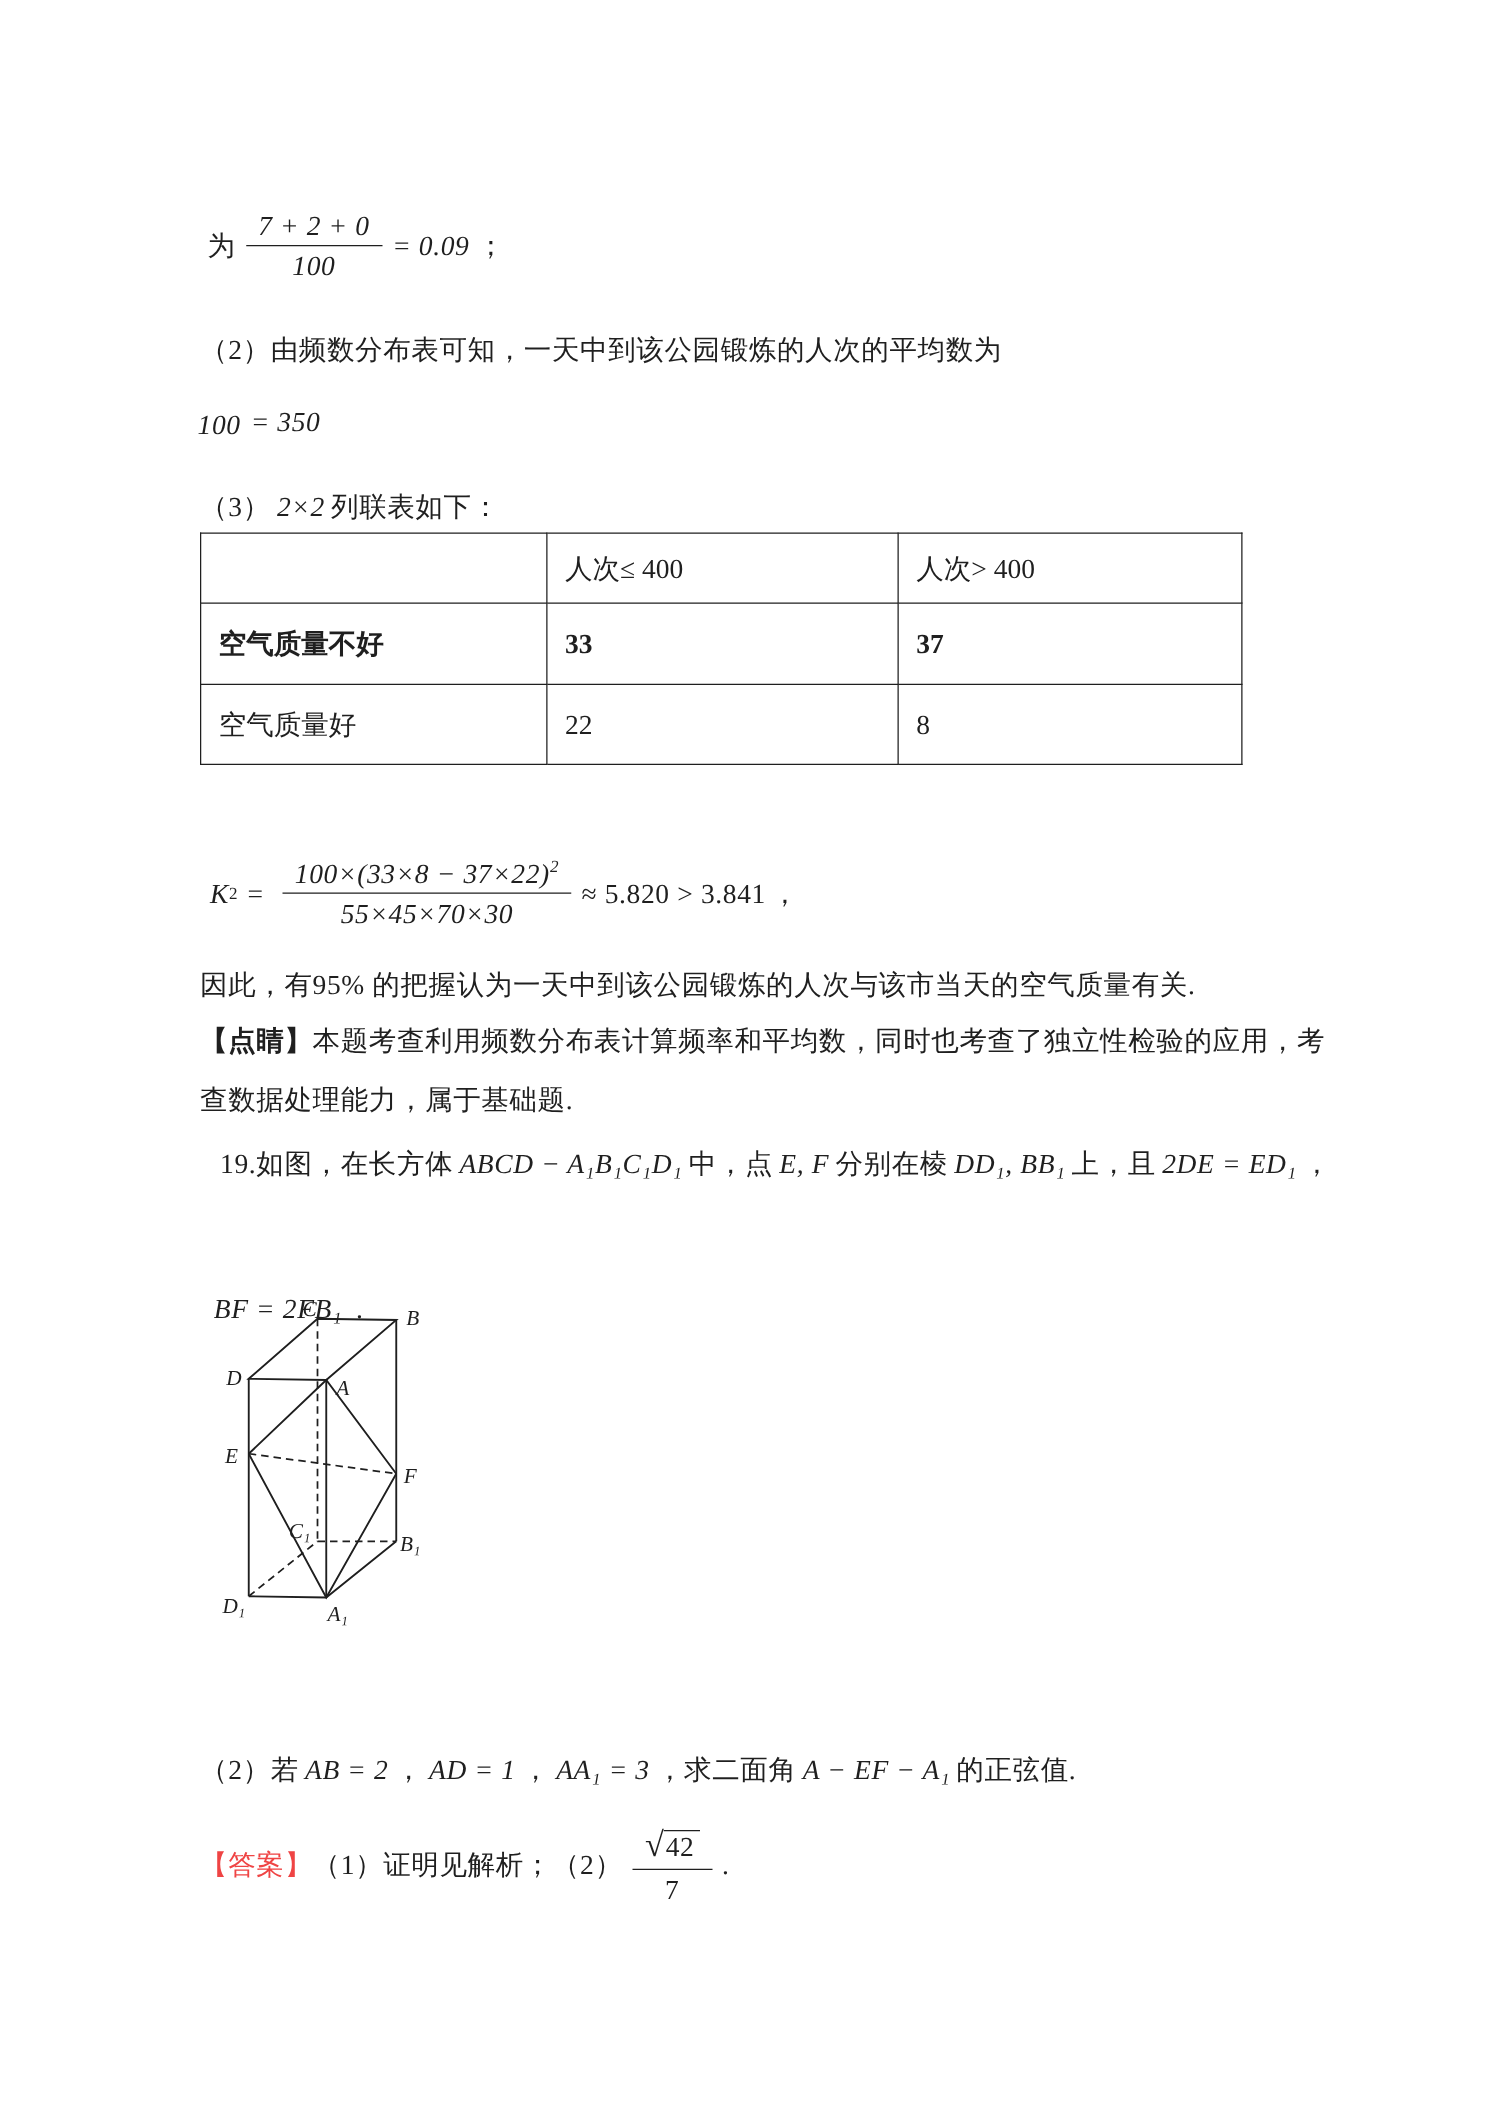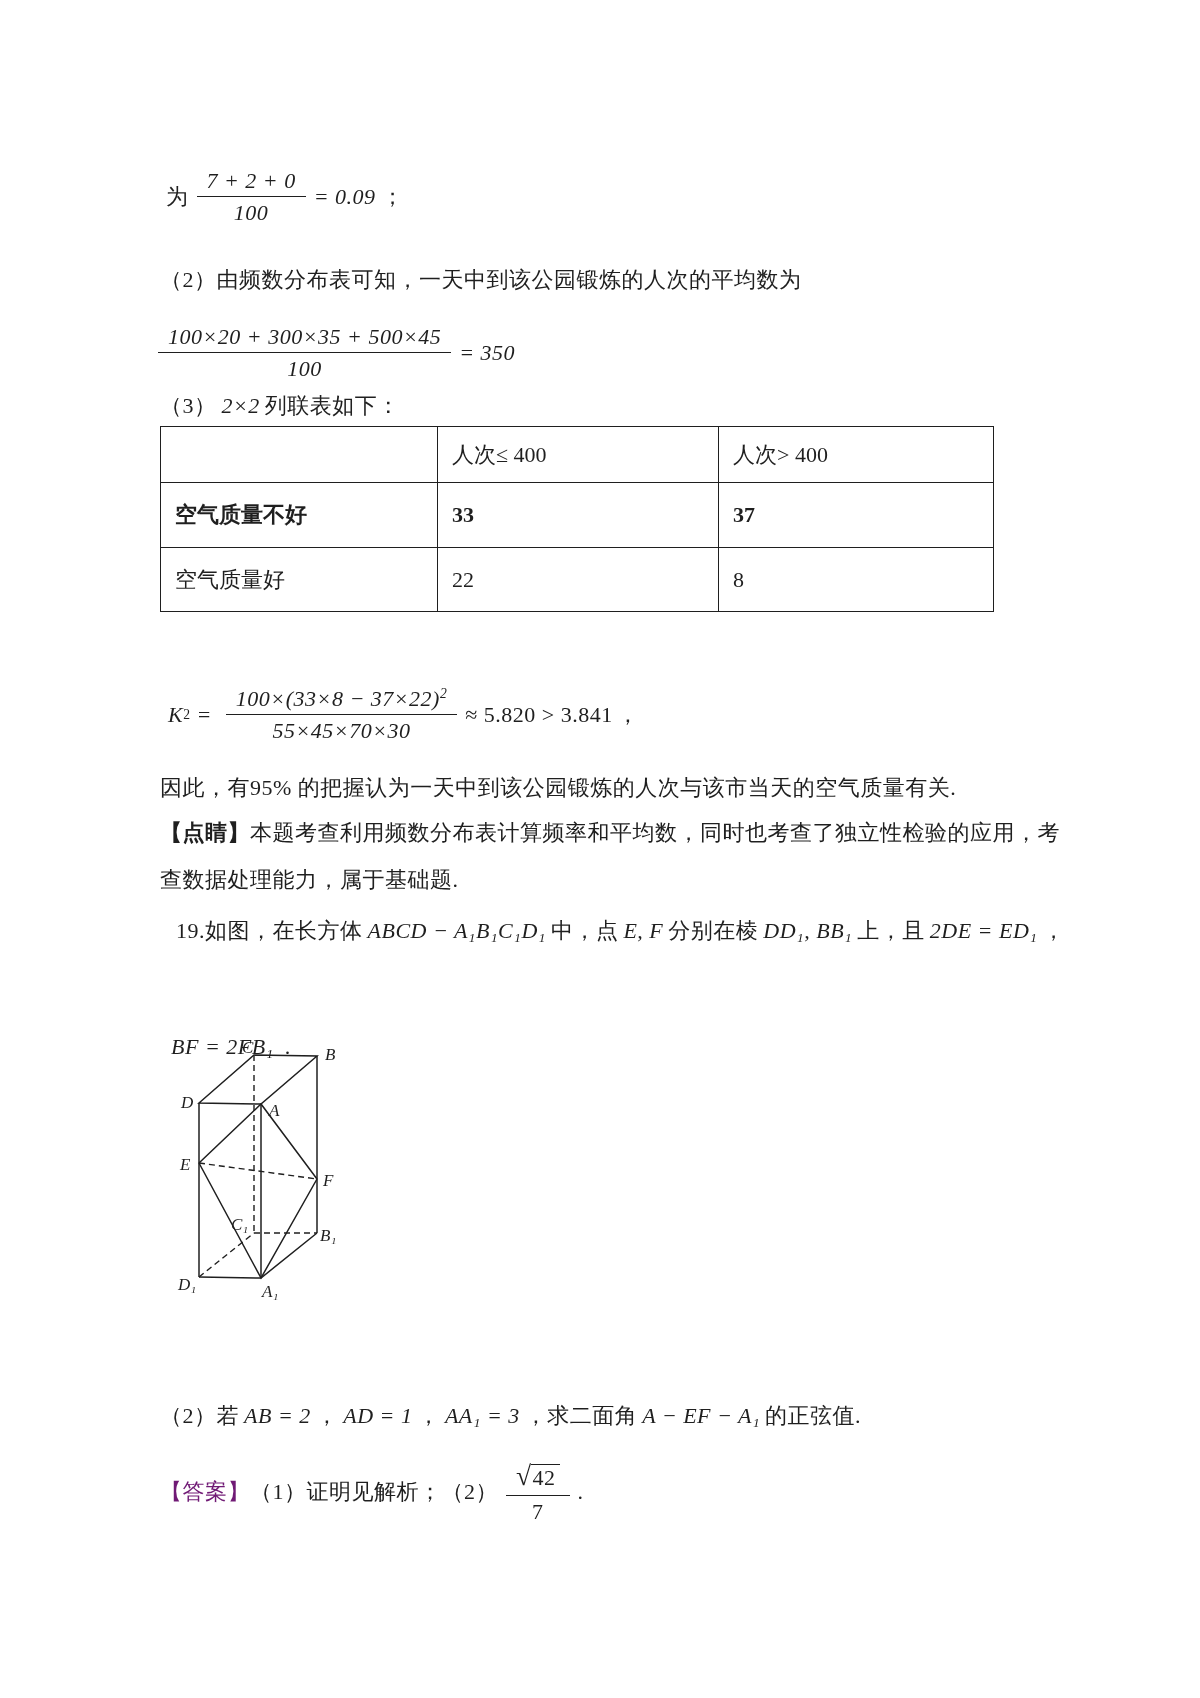--- a/index.html
+++ b/index.html
@@ -47,21 +47,20 @@
       <span class="den mi">100</span>
     </span>
     <span class="mi">= 0.09</span>
     <span class="cn" style="margin-left:6px;">；</span>
   </div>
 
   <div class="line" style="left:160px;top:266px;">（2）由频数分布表可知，一天中到该公园锻炼的人次的平均数为</div>
 
   <div class="line fline" style="left:158px;top:324px;">
     <span class="frac" style="margin-left:0;">
-      <span class="num mi">100×20 + 300×35 + 500×45</span>
       <span class="den mi">100</span>
     </span>
     <span class="mi">= 350</span>
   </div>
 
   <div class="line" style="left:160px;top:392px;"><span class="cn">（3）</span><span class="mi seg-m">2×2</span><span class="cn">列联表如下：</span></div>
 
   <table class="ct" style="left:160px;top:426px;width:833px;">
     <colgroup>
         <col style="width:277px;">
@@ -133,21 +132,21 @@
     <text x="158" y="146">F</text>
     <text x="66" y="190">C₁</text>
     <text x="155" y="201">B₁</text>
     <text x="13" y="250">D₁</text>
     <text x="97" y="257">A₁</text>
   </svg>
 
   <div class="line" style="left:160px;top:1402px;"><span class="cn">（2）若</span><span class="mi seg-m">AB = 2</span><span class="cn">，</span><span class="mi seg-m">AD = 1</span><span class="cn">，</span><span class="mi seg-m">AA₁ = 3</span><span class="cn">，求二面角</span><span class="mi seg-m">A − EF − A₁</span><span class="cn">的正弦值.</span></div>
 
   <div class="line fline" style="left:160px;top:1460px;">
-    <span class="ans-label" style="color: #701a75;">【答案】</span>
+    <span class="ans-label" style="color: #ef4444;">【答案】</span>
     <span class="cn">（1）证明见解析；（2）</span>
     <span class="frac">
       <span class="num" style="border-bottom:1.6px solid #1f1f1f;"><span class="sqrt-rad">√</span><span class="radicand">42</span></span>
       <span class="den">7</span>
     </span>
     <span class="cn">.</span>
   </div>
 
 </div>
 

